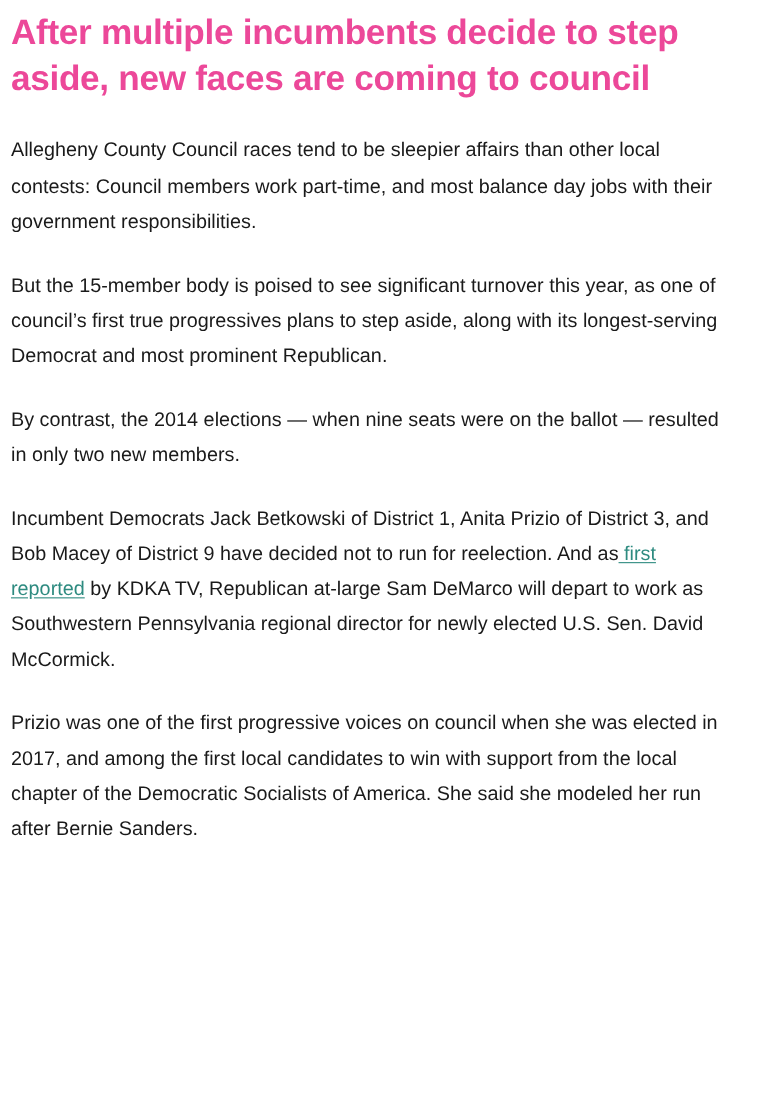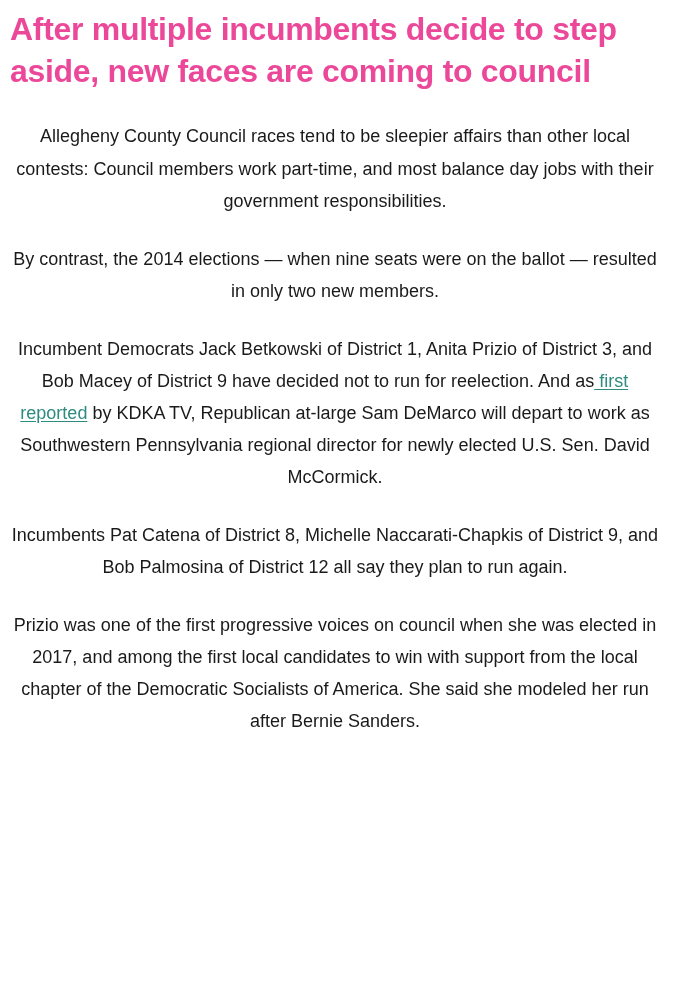--- a/index.html
+++ b/index.html
@@ -33,42 +33,41 @@
     font-style: italic;
     line-height: 1.4;
     margin: 0 0 26px 0;
     color: #1a1a1a;
   }
   .body-paragraph {
     font-size: 18px;
     line-height: 1.78;
     margin: 0 0 26px 0;
     color: #1a1a1a;
-    text-align: center;
   }
   a.inline-link {
     color: #2e8b80;
     text-decoration: underline;
     text-underline-offset: 2px;
     cursor: pointer;
   }
 </style>
 </head>
 <body>
 
 <article class="article">
 
   <h1 class="headline">After multiple incumbents decide to step aside, new faces are coming to council</h1>
 
 
   <p class="body-paragraph">Allegheny County Council races tend to be sleepier affairs than other local contests: Council members work part-time, and most balance day jobs with their government responsibilities.</p>
 
+  <p class="body-paragraph">But the 15-member body is poised to see significant turnover this year, as one of council’s first true progressives plans to step aside, along with its longest-serving Democrat and most prominent Republican.</p>
 
 
   <p class="body-paragraph">By contrast, the 2014 elections — when nine seats were on the ballot — resulted in only two new members.</p>
 
   <p class="body-paragraph"><span>Incumbent Democrats Jack Betkowski of District 1, Anita Prizio of District 3, and Bob Macey of District 9 have decided not to run for reelection. And as</span><a class="inline-link" href="#"> first reported</a><span> by KDKA TV, Republican at-large Sam DeMarco will depart to work as Southwestern Pennsylvania regional director for newly elected U.S. Sen. David McCormick.</span></p>
 
-  <p class="body-paragraph">Incumbents Pat Catena of District 8, Michelle Naccarati-Chapkis of District 9, and Bob Palmosina of District 12 all say they plan to run again.</p>
 
   <p class="body-paragraph">Prizio was one of the first progressive voices on council when she was elected in 2017, and among the first local candidates to win with support from the local chapter of the Democratic Socialists of America. She said she modeled her run after Bernie Sanders.</p>
 
 </article>
 
 </body></html>

